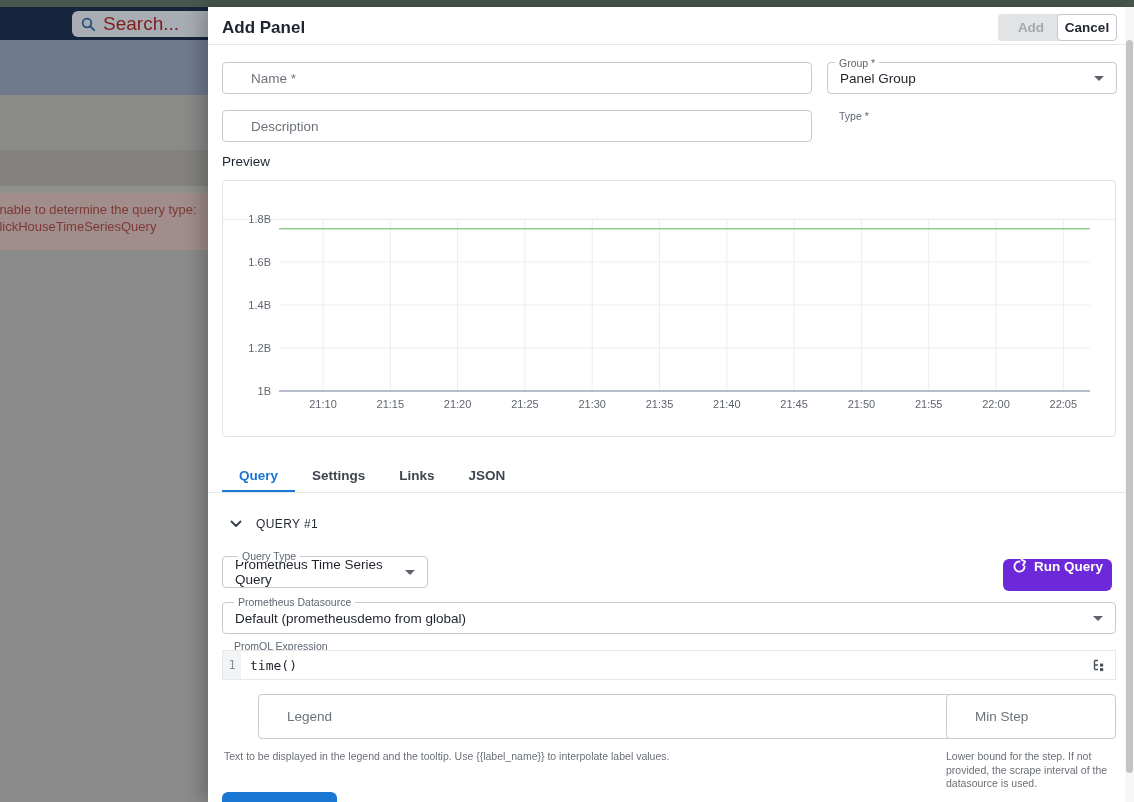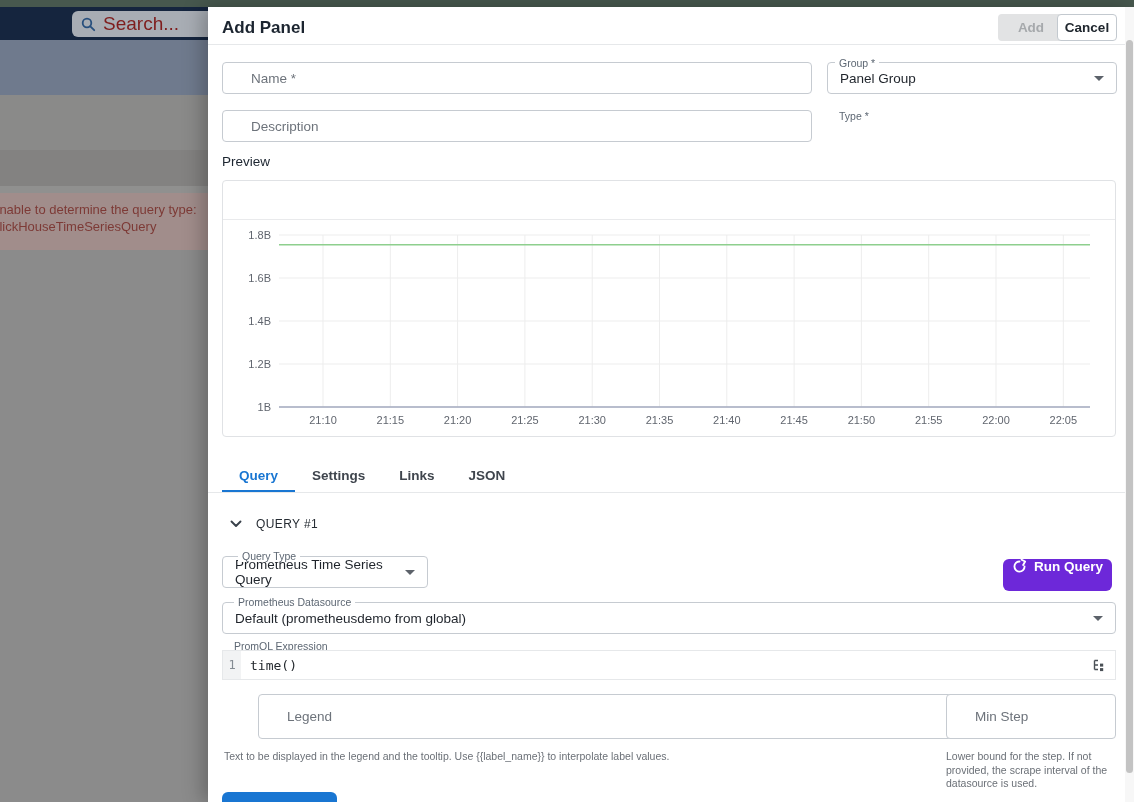--- a/index.html
+++ b/index.html
@@ -39,21 +39,21 @@
   .sel .val { flex:1; }
   .sel-right { left:619px; width:290px; }
   .caret { width:0; height:0; border-left:5px solid transparent; border-right:5px solid transparent; border-top:5px solid #5c626a; }
   .float-label { position:absolute; font-size:10.5px; color:#5d6773; background:#fff; padding:0 4px; line-height:12px; }
   .lbl-group { left:627px; top:50px; }
   .lbl-type  { left:627px; top:103px; }
 
   .preview-label { left:14px; top:147px; font-size:13.5px; font-weight:400; color:#1c2530; }
   .preview-box { left:14px; top:173px; width:894px; height:257px; border:1px solid #e0e2e5; border-radius:4px; background:#fff; }
   .preview-inner-divider { position:absolute; left:0; top:38px; width:892px; height:1px; background:#e9eaec; }
-  .chart-wrap { position:absolute; left:0; top:39px; width:892px; height:217px; }
+  .chart-wrap { position:absolute; left:0; top:23px; width:892px; height:217px; }
   .chart-wrap svg { display:block; }
   .tick { font-family:"Liberation Sans",sans-serif; font-size:11px; fill:#60656e; }
 
   .tabs { left:14px; top:452px; height:33px; display:flex; }
   .tab { height:33px; display:flex; align-items:center; padding:0 17px; font-size:13.5px; font-weight:700; color:#3f454d; cursor:pointer; position:relative; }
   .tab.active { color:#1976d2; }
   .tab.active .underline { position:absolute; left:0; bottom:0; width:100%; height:2px; background:#1976d2; }
   .tabs-divider { left:0; top:485px; width:917px; height:1px; background:#e6e8ea; }
 
   .query-header { left:14px; top:510px; display:flex; align-items:center; cursor:pointer; }

